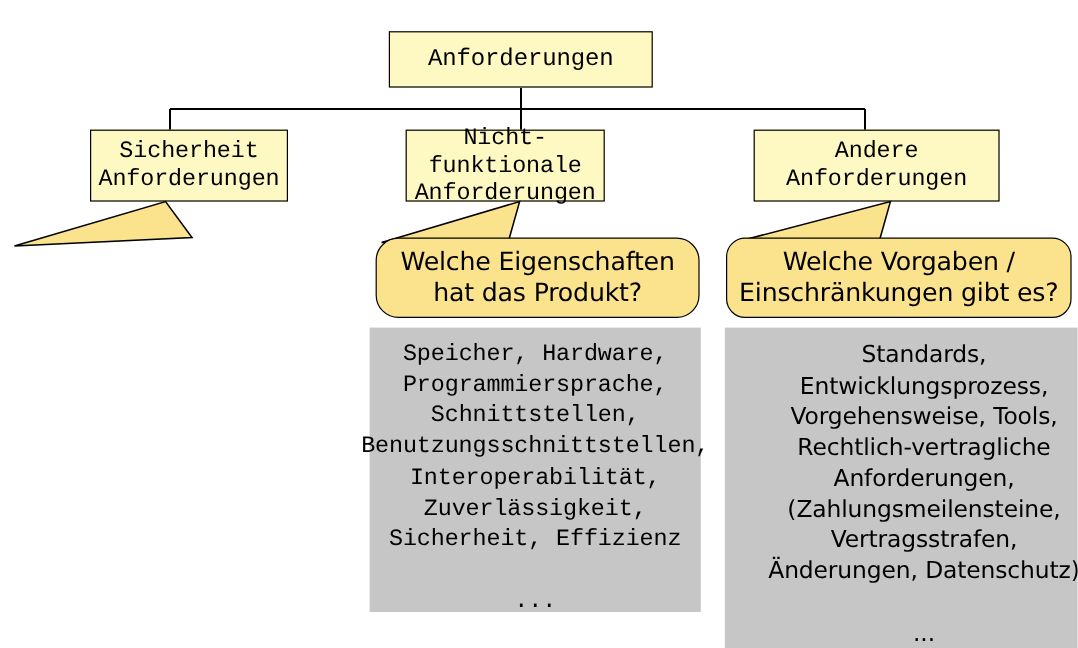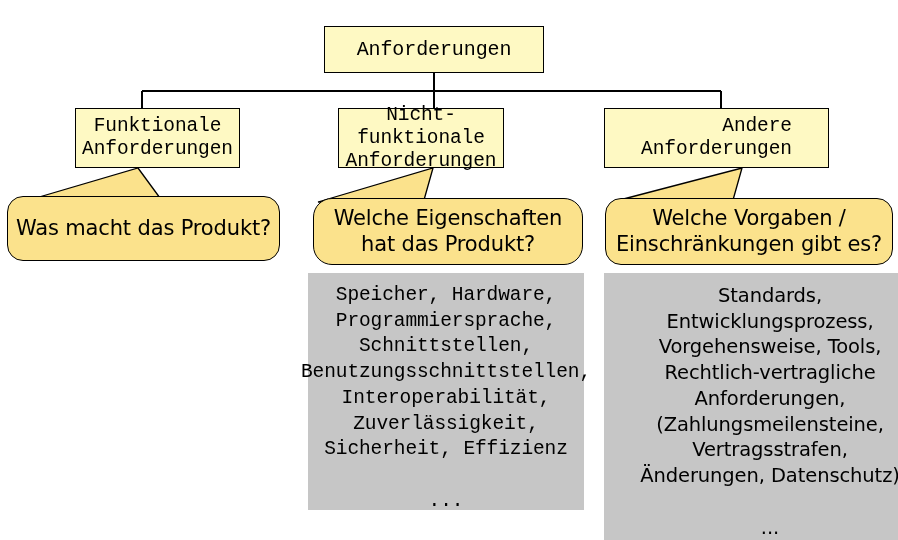--- a/index.html
+++ b/index.html
@@ -102,33 +102,32 @@
       <line x1="142" y1="91" x2="142" y2="108"></line>
 
       <line x1="434" y1="91" x2="434" y2="108"></line>
 
       <line x1="721" y1="91" x2="721" y2="108"></line>
     </g>
   </svg>
 
   <div class="node-box root" style="left:324px; top:26px; width:220px; height:47px;">Anforderungen</div>
 
-  <div class="node-box" style="left:75px; top:108px; width:165px; height:60px;">Funktionale
+  <div class="node-box" style="left:75px; top:108px; width:165px; height:60px;">Sicherheit
 Anforderungen</div>
 
   <div class="node-box" style="left:338px; top:108px; width:166px; height:60px;">Nicht-funktionale
 Anforderungen</div>
 
-  <div class="node-box" style="left:604px; top:108px; width:225px; height:60px;text-align:right;">Andere
+  <div class="node-box" style="left:628px; top:108px; width:205px; height:60px;">Andere
 Anforderungen</div>
 
   <svg class="callout-tail" width="898" height="540" viewBox="0 0 898 540" aria-hidden="true">
     <polygon points="138,168 160,198 12,205" fill="#fbe28c" stroke="#000000" stroke-width="1.3" stroke-linejoin="miter"></polygon>
   </svg>
-  <div class="callout-body" style="left:7px; top:196px; width:273px; height:65px;">Was macht das Produkt?</div>
 
   <svg class="callout-tail" width="898" height="540" viewBox="0 0 898 540" aria-hidden="true">
     <polygon points="433,168 424,200 318,202" fill="#fbe28c" stroke="#000000" stroke-width="1.3" stroke-linejoin="miter"></polygon>
   </svg>
   <div class="callout-body" style="left:313px; top:198px; width:270px; height:67px;border-radius:19px;">Welche Eigenschaften
 hat das Produkt?</div>
 
   <svg class="callout-tail" width="898" height="540" viewBox="0 0 898 540" aria-hidden="true">
     <polygon points="742,168 733,200 612,202" fill="#fbe28c" stroke="#000000" stroke-width="1.3" stroke-linejoin="miter"></polygon>
   </svg>

